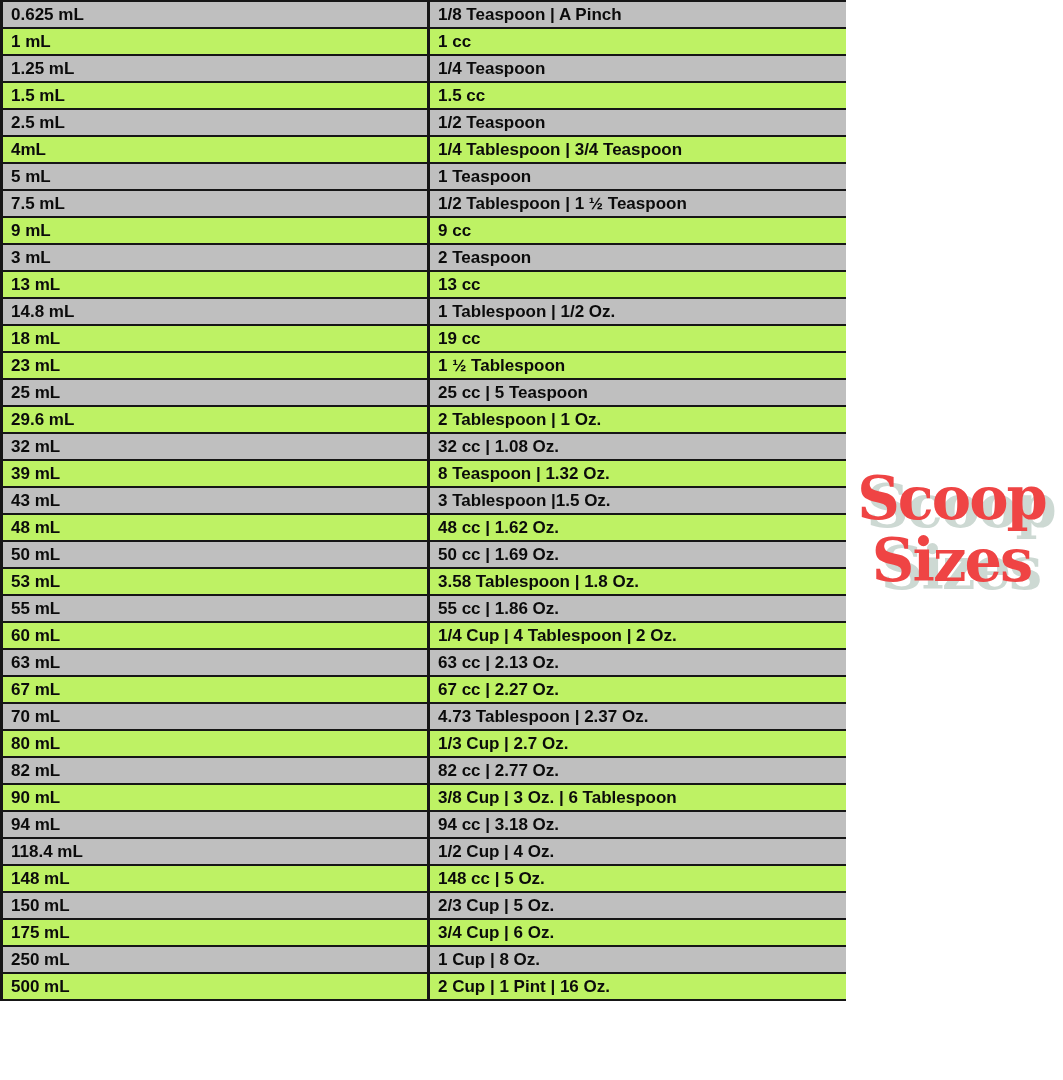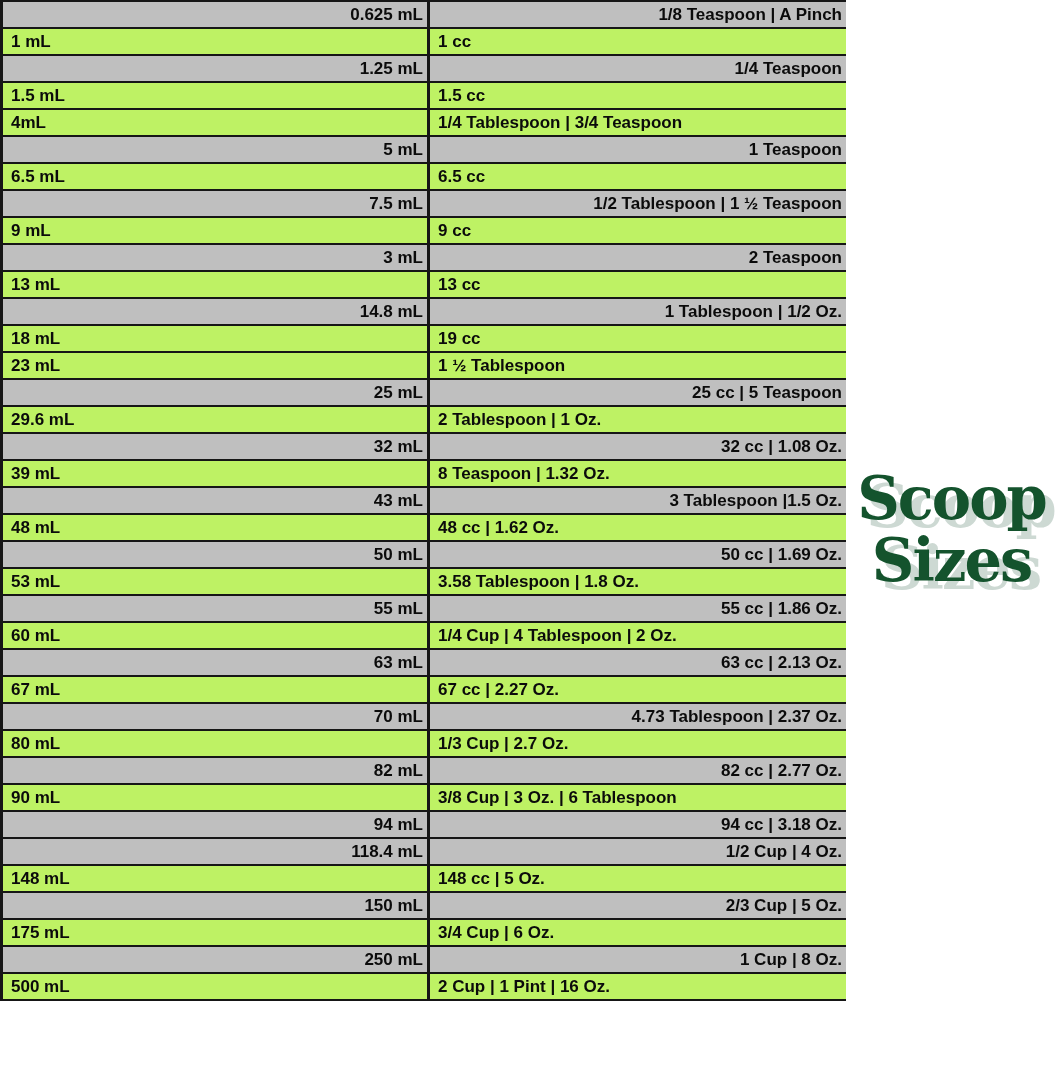--- a/index.html
+++ b/index.html
@@ -39,37 +39,36 @@
     width: 412px;
     border-left: 3px solid #161616;
     border-right: 3px solid #161616;
   }
   .conversion-table td.col-conv {
     width: 404px;
     border-right: none;
   }
   tr.gray td {
     background: #bfbfbf;
-    text-align: right;
   }
   tr.white td {
     background: #bef264;
   }
   .logo {
     position: absolute;
     left: 840px;
     top: 468px;
     width: 223px;
     text-align: center;
     font-family: "DejaVu Serif", serif;
     font-weight: bold;
     font-size: 59px;
     line-height: 62px;
     letter-spacing: -2px;
-    color: #14532d;
+    color: #ef4444;
     text-shadow: 9px 8px 0 #cdd9d3;
     user-select: none;
   }
 </style>
 </head>
 <body>
 
 <table class="conversion-table">
   <tbody>
       <tr class="gray">
@@ -81,31 +80,31 @@
         <td class="col-conv">1 cc</td>
       </tr>
       <tr class="gray">
         <td class="col-ml">1.25 mL</td>
         <td class="col-conv">1/4 Teaspoon</td>
       </tr>
       <tr class="white">
         <td class="col-ml">1.5 mL</td>
         <td class="col-conv">1.5 cc</td>
       </tr>
+      <tr class="gray">
+        <td class="col-ml">2.5 mL</td>
+        <td class="col-conv">1/2 Teaspoon</td>
+      </tr>
       <tr class="white">
         <td class="col-ml">4mL</td>
         <td class="col-conv">1/4 Tablespoon | 3/4 Teaspoon</td>
       </tr>
       <tr class="gray">
         <td class="col-ml">5 mL</td>
         <td class="col-conv">1 Teaspoon</td>
-      </tr>
-      <tr class="white">
-        <td class="col-ml">6.5 mL</td>
-        <td class="col-conv">6.5 cc</td>
       </tr>
       <tr class="gray">
         <td class="col-ml">7.5 mL</td>
         <td class="col-conv">1/2 Tablespoon | 1 ½ Teaspoon</td>
       </tr>
       <tr class="white">
         <td class="col-ml">9 mL</td>
         <td class="col-conv">9 cc</td>
       </tr>
       <tr class="gray">

